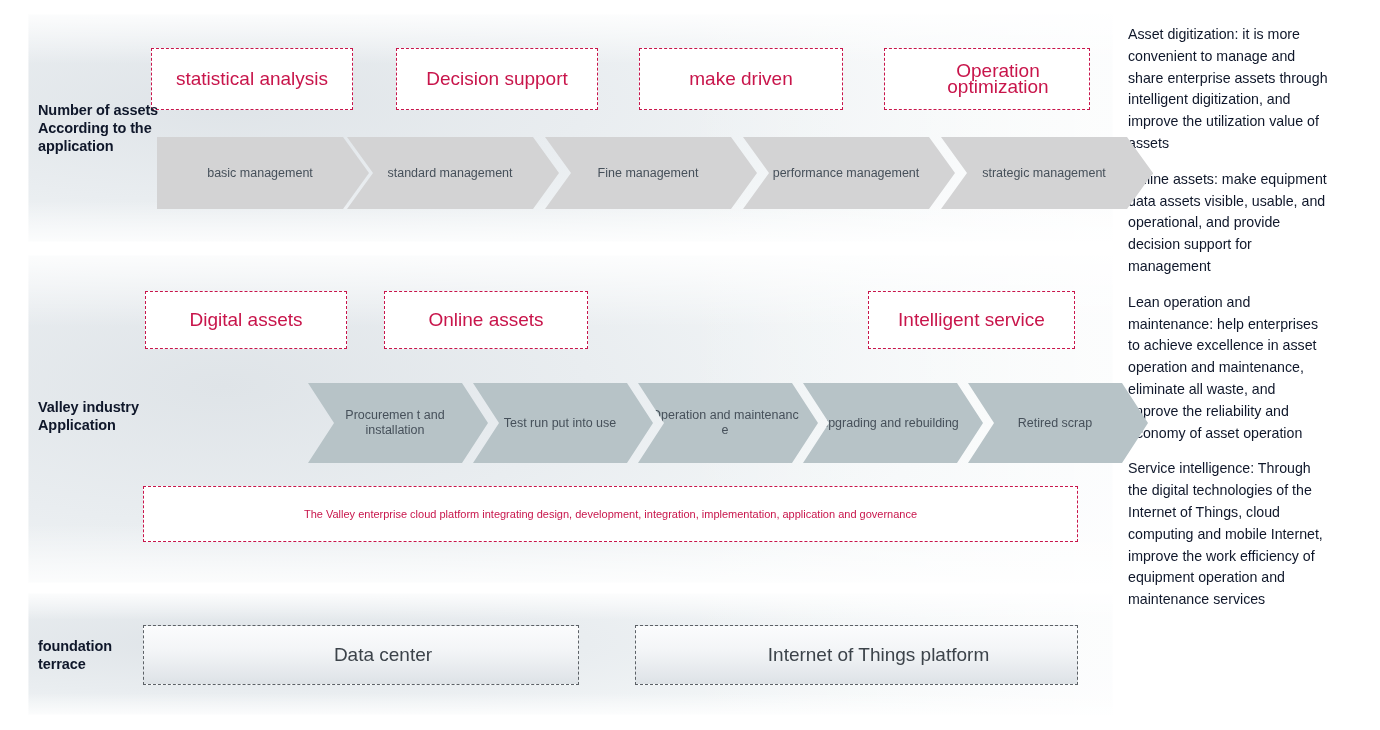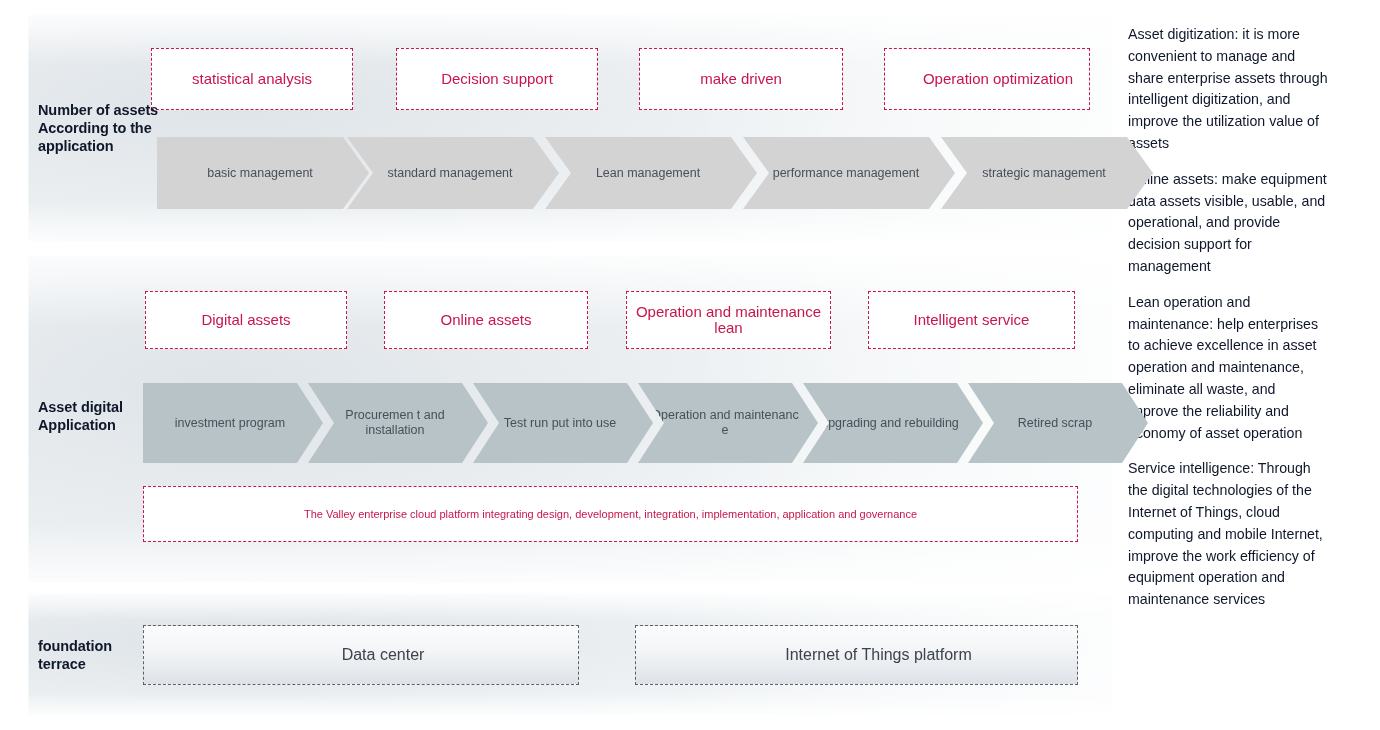--- a/index.html
+++ b/index.html
@@ -58,21 +58,21 @@
   #label-application { left: 38px; top: 101px; width: 140px; }
   #label-industry    { left: 38px; top: 398px; width: 130px; }
   #label-foundation  { left: 38px; top: 637px; width: 120px; }
 
   
   .callout {
     position: absolute;
     border: 1.6px dashed #c8154b;
     background: #ffffff;
     color: #c8154b;
-    font-size: 15px;
+    font-size: 19px;
     line-height: 16px;
     display: flex;
     align-items: center;
     justify-content: center;
     text-align: center;
     box-sizing: border-box;
     padding: 2px 6px;
     z-index: 5;
   }
 
@@ -130,21 +130,21 @@
 
   
   .foundation-box {
     position: absolute;
     border: 1.7px dashed #5c6166;
     box-sizing: border-box;
     background: linear-gradient(180deg, #fbfcfd 0%, #f3f5f7 42%, #e2e6ea 88%, #dde2e6 100%);
     display: flex;
     align-items: center;
     justify-content: center;
-    font-size: 16px;
+    font-size: 19px;
     color: #3c434a;
     z-index: 5;
     padding-left: 44px;
   }
   #box-data-center { left: 143px; top: 625px; width: 436px; height: 60px; }
   #box-iot-platform { left: 635px; top: 625px; width: 443px; height: 60px; }
 
   
   #notes-column {
     position: absolute;
@@ -173,41 +173,39 @@
 
   <div class="callout r1c" id="callout-statistical-analysis">statistical analysis</div>
   <div class="callout r1c" id="callout-decision-support">Decision support</div>
   <div class="callout r1c" id="callout-data-driven">make driven</div>
   <div class="callout r1c" id="callout-operation-optimization">Operation optimization</div>
 
   <div class="arrow-row" id="arrow-row-application">
     <div class="chev chev-grey first" style="left:8px;   width:212px;">basic management</div>
     <div class="chev chev-grey mid" style="left:198px; width:212px;">standard
 management</div>
-    <div class="chev chev-grey mid" style="left:396px; width:212px;">Lean management</div>
+    <div class="chev chev-grey mid" style="left:396px; width:212px;">Fine management</div>
     <div class="chev chev-grey mid" style="left:594px; width:212px;">performance
 management</div>
     <div class="chev chev-grey mid" style="left:792px; width:212px;">strategic
 management</div>
   </div>
 
   <div class="panel" id="panel-industry">
     <div class="panel-inner-glow"></div>
   </div>
 
-  <div class="row-label" id="label-industry">Asset digital
+  <div class="row-label" id="label-industry">Valley industry
 Application</div>
 
   <div class="callout r2c" id="callout-online-assets">Online assets</div>
   <div class="callout r2c" id="callout-digital-assets">Digital assets</div>
-  <div class="callout r2c" id="callout-om-lean">Operation and maintenance lean</div>
   <div class="callout r2c" id="callout-intelligent-service">Intelligent service</div>
 
   <div class="arrow-row" id="arrow-row-industry">
-    <div class="chev chev-blue first" style="left:0px;   width:180px;">investment program</div>
     <div class="chev chev-blue mid" style="left:165px; width:180px;">Procuremen
 t and
 installation</div>
     <div class="chev chev-blue mid" style="left:330px; width:180px;">Test run put
 into use</div>
     <div class="chev chev-blue mid" style="left:495px; width:180px;">Operation
 and
 maintenanc
 e</div>
     <div class="chev chev-blue mid" style="left:660px; width:180px;">upgrading

